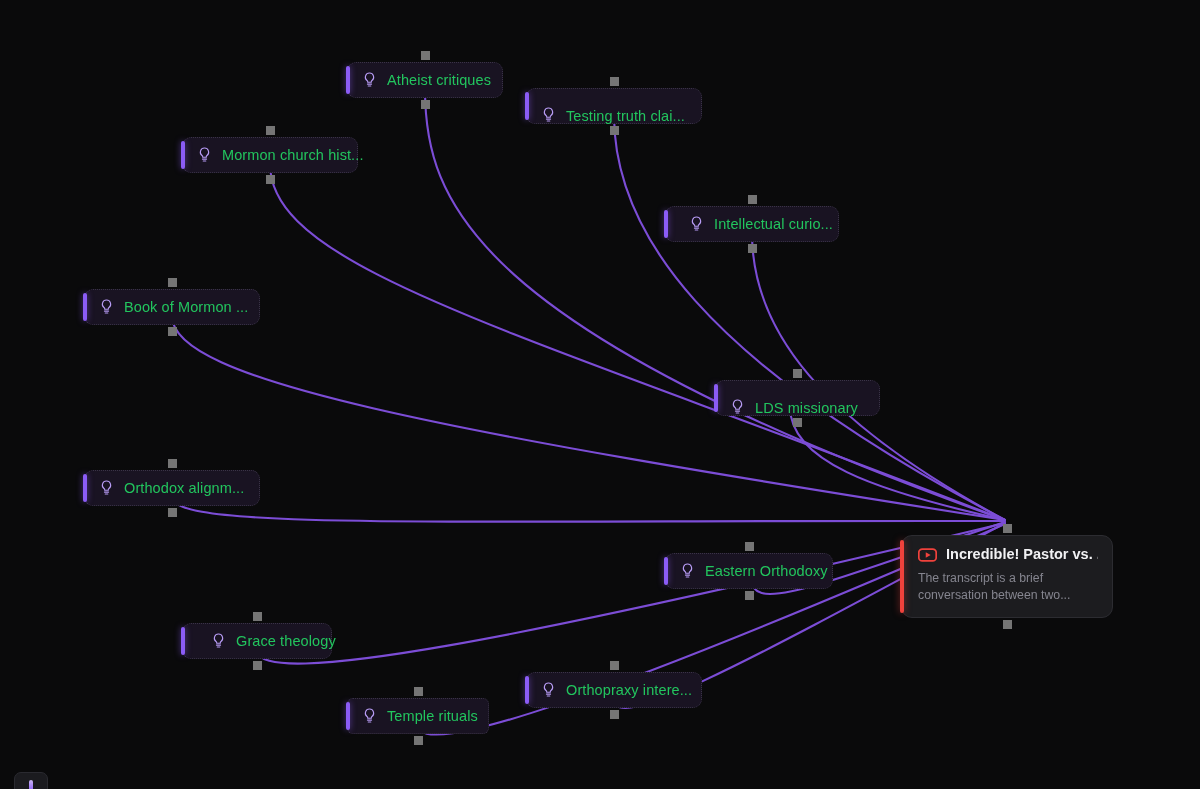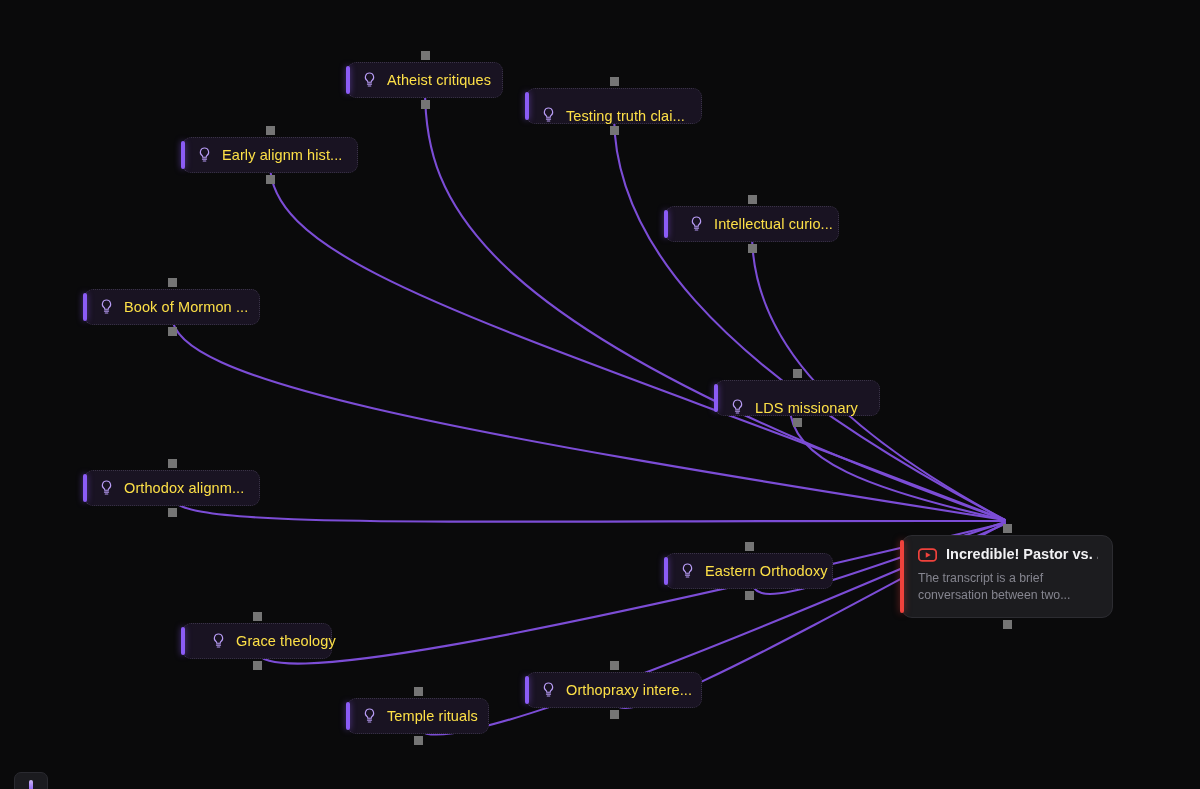--- a/index.html
+++ b/index.html
@@ -56,21 +56,21 @@
   .node .bulb {
     flex: 0 0 auto;
     width: 15px;
     height: 16px;
     margin-right: 10px;
     display: block;
   }
 
   .node .label {
     font-size: 14.5px;
-    color: #fde047;
+    color: #22c55e;
     letter-spacing: .1px;
     line-height: 1;
   }
 
   
   .handle {
     position: absolute;
     width: 9px;
     height: 9px;
     background: #757575;
@@ -199,21 +199,21 @@
         <span class="label">Testing truth clai...</span>
         <span class="handle bottom"></span>
       </div>
       <div class="node" style="left: 182px; top: 137px; width: 176px;">
         <span class="handle top"></span>
         <svg class="bulb" viewBox="0 0 16 18">
           <path d="M8 1.2a4.6 4.6 0 0 0-2.8 8.3c.5.4.8 1 .8 1.6v.4h4v-.4c0-.6.3-1.2.8-1.6A4.6 4.6 0 0 0 8 1.2z" fill="none" stroke="#b89cf5" stroke-width="1.25"></path>
           <line x1="5.7" y1="13.6" x2="10.3" y2="13.6" stroke="#b89cf5" stroke-width="1.25" stroke-linecap="round"></line>
           <line x1="6.6" y1="15.8" x2="9.4" y2="15.8" stroke="#b89cf5" stroke-width="1.25" stroke-linecap="round"></line>
         </svg>
-        <span class="label">Early alignm hist...</span>
+        <span class="label">Mormon church hist...</span>
         <span class="handle bottom"></span>
       </div>
       <div class="node" style="left: 665px; top: 206px; width: 174px; padding-left: 23px;">
         <span class="handle top"></span>
         <svg class="bulb" viewBox="0 0 16 18">
           <path d="M8 1.2a4.6 4.6 0 0 0-2.8 8.3c.5.4.8 1 .8 1.6v.4h4v-.4c0-.6.3-1.2.8-1.6A4.6 4.6 0 0 0 8 1.2z" fill="none" stroke="#b89cf5" stroke-width="1.25"></path>
           <line x1="5.7" y1="13.6" x2="10.3" y2="13.6" stroke="#b89cf5" stroke-width="1.25" stroke-linecap="round"></line>
           <line x1="6.6" y1="15.8" x2="9.4" y2="15.8" stroke="#b89cf5" stroke-width="1.25" stroke-linecap="round"></line>
         </svg>
         <span class="label">Intellectual curio...</span>
@@ -272,21 +272,21 @@
       <div class="node" style="left: 526px; top: 672px; width: 176px;">
         <span class="handle top"></span>
         <svg class="bulb" viewBox="0 0 16 18">
           <path d="M8 1.2a4.6 4.6 0 0 0-2.8 8.3c.5.4.8 1 .8 1.6v.4h4v-.4c0-.6.3-1.2.8-1.6A4.6 4.6 0 0 0 8 1.2z" fill="none" stroke="#b89cf5" stroke-width="1.25"></path>
           <line x1="5.7" y1="13.6" x2="10.3" y2="13.6" stroke="#b89cf5" stroke-width="1.25" stroke-linecap="round"></line>
           <line x1="6.6" y1="15.8" x2="9.4" y2="15.8" stroke="#b89cf5" stroke-width="1.25" stroke-linecap="round"></line>
         </svg>
         <span class="label">Orthopraxy intere...</span>
         <span class="handle bottom"></span>
       </div>
-      <div class="node" style="left: 347px; top: 698px; width: 142px;">
+      <div class="node" style="left: 347px; top: 698px; width: 142px; border-radius: 6px;">
         <span class="handle top"></span>
         <svg class="bulb" viewBox="0 0 16 18">
           <path d="M8 1.2a4.6 4.6 0 0 0-2.8 8.3c.5.4.8 1 .8 1.6v.4h4v-.4c0-.6.3-1.2.8-1.6A4.6 4.6 0 0 0 8 1.2z" fill="none" stroke="#b89cf5" stroke-width="1.25"></path>
           <line x1="5.7" y1="13.6" x2="10.3" y2="13.6" stroke="#b89cf5" stroke-width="1.25" stroke-linecap="round"></line>
           <line x1="6.6" y1="15.8" x2="9.4" y2="15.8" stroke="#b89cf5" stroke-width="1.25" stroke-linecap="round"></line>
         </svg>
         <span class="label">Temple rituals</span>
         <span class="handle bottom"></span>
       </div>
     </div>

